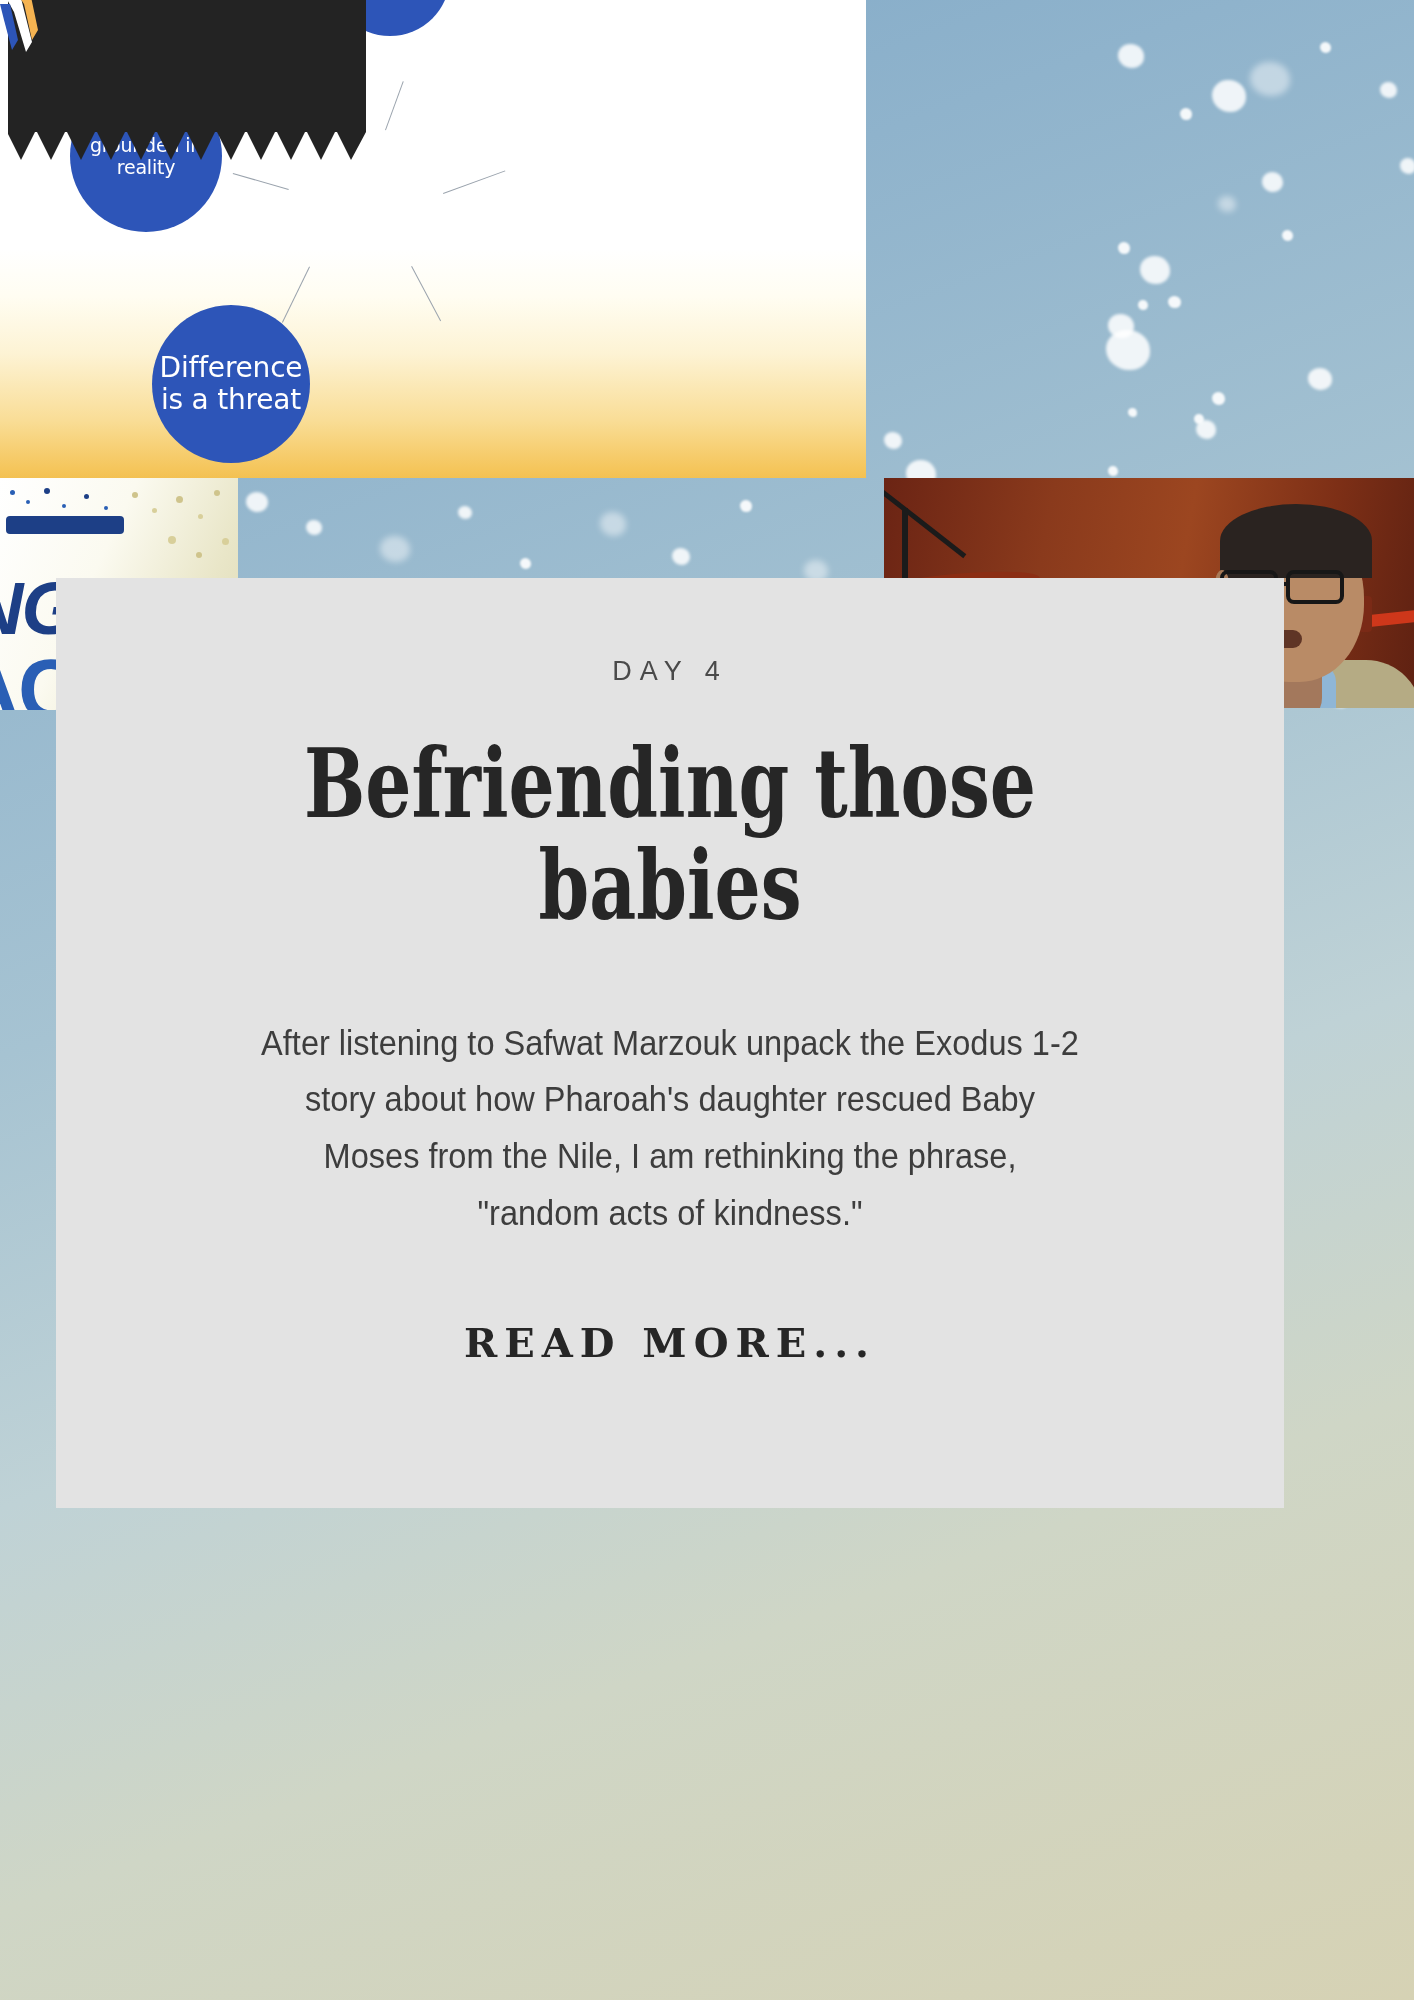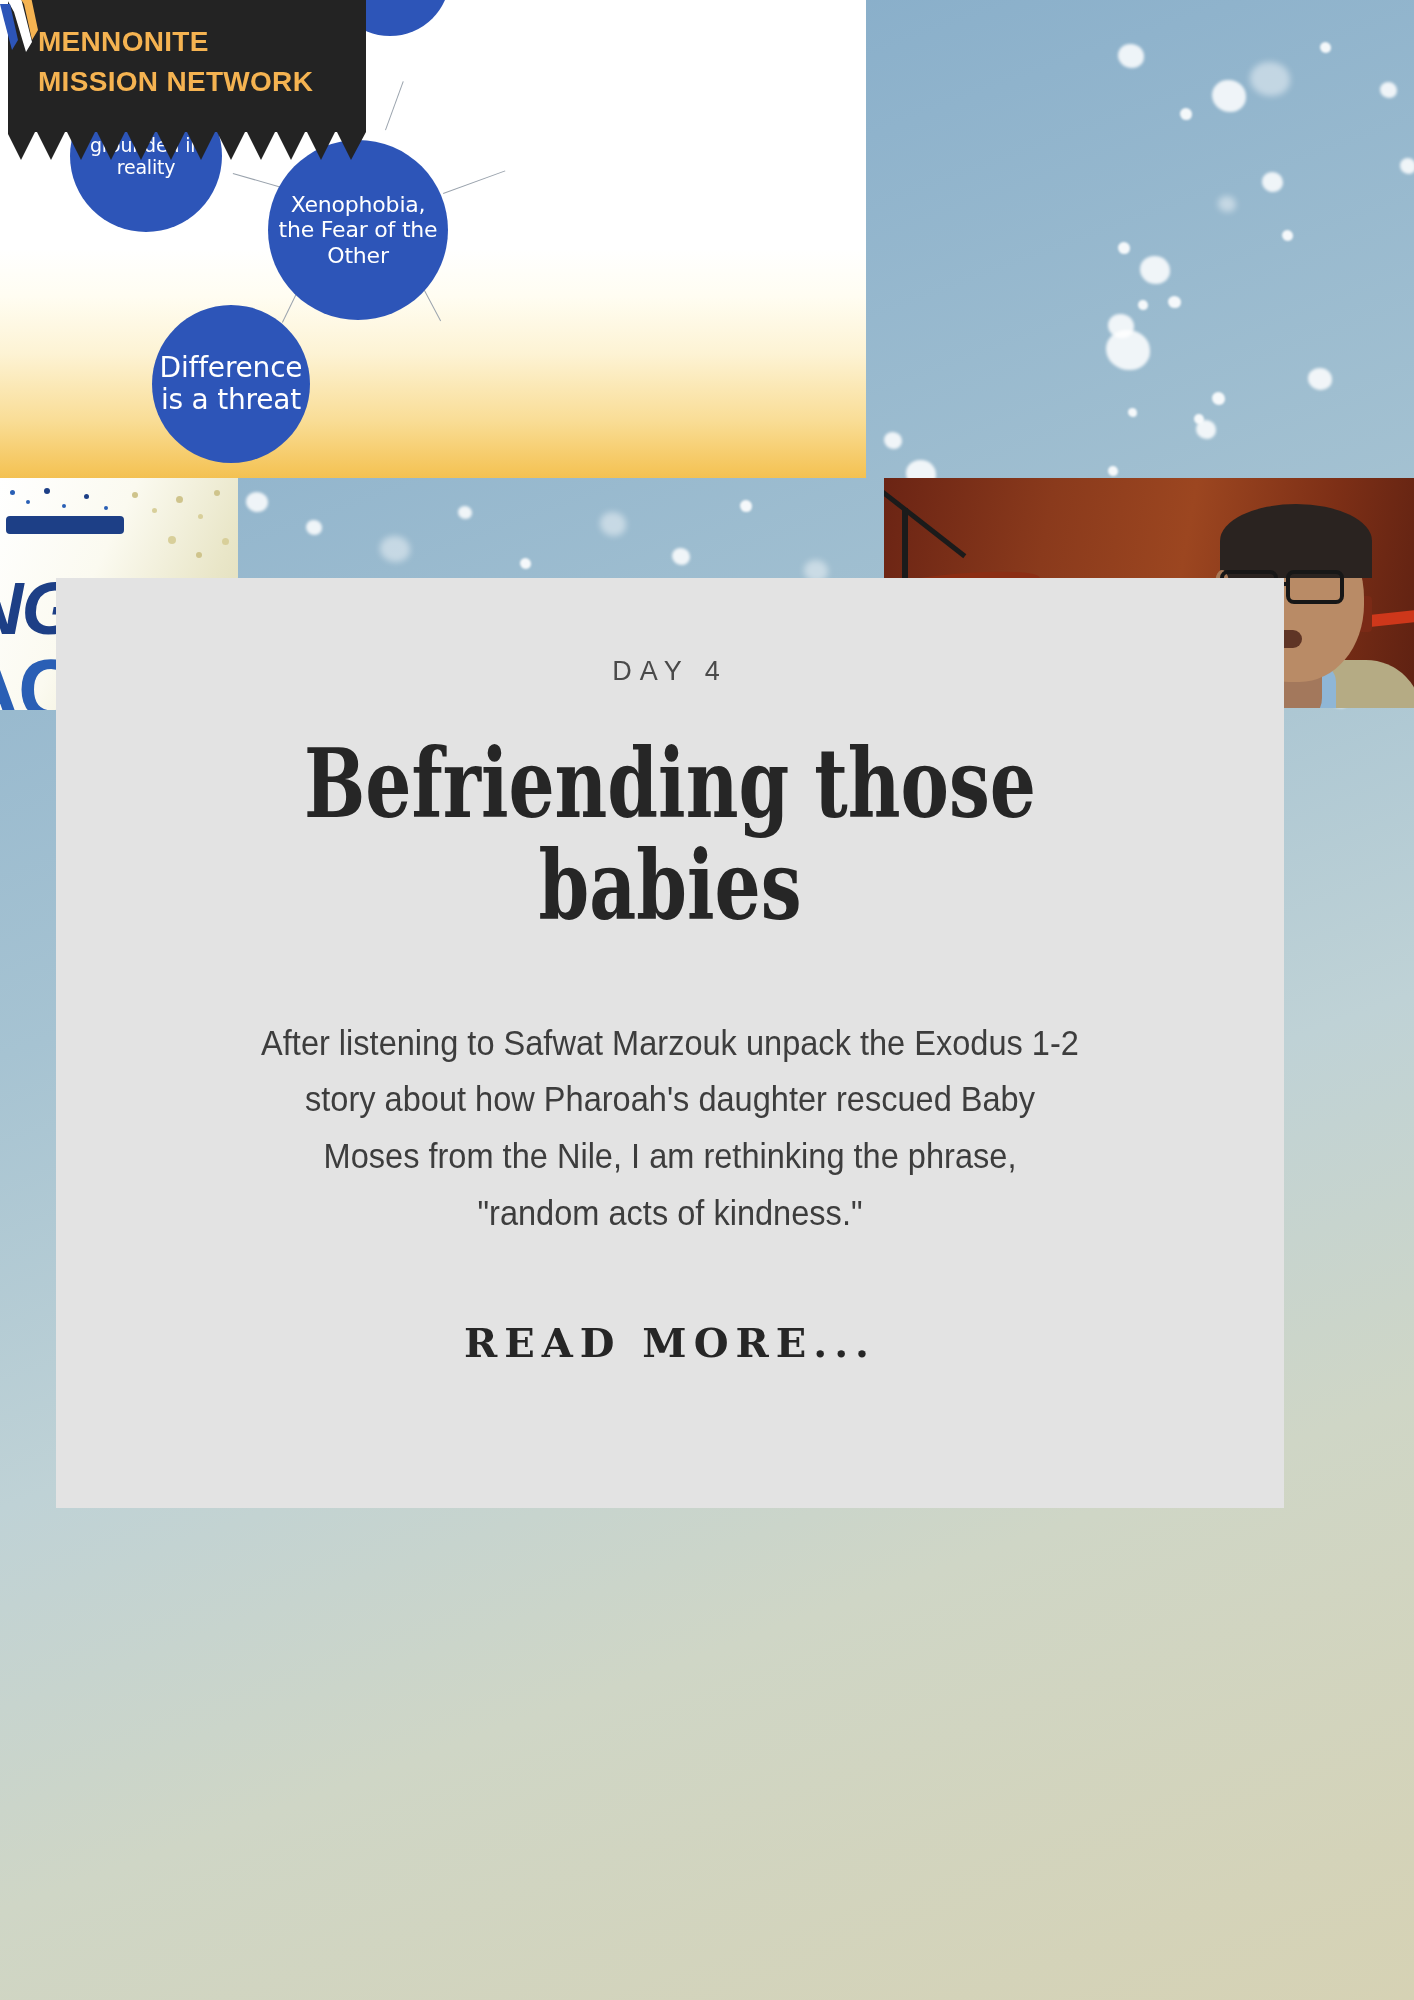--- a/index.html
+++ b/index.html
@@ -219,45 +219,38 @@
   <div class="edge" style="left:412px;top:266px;width:62px;transform:rotate(62deg);"></div>
 
   <div class="node" style="left:330px;top:-84px;width:120px;height:120px;font-size:19px;">
     
   </div>
 
   <div class="node" style="left:70px;top:80px;width:152px;height:152px;font-size:19px;">
     <span>grounded in reality</span>
   </div>
 
-  <div class="node" style="left:268px;top:140px;width:180px;height:180px;font-size:22px;">
-    <span>Xenophobia, the Fear of the Other</span>
-  </div>
 
 
   <div class="node" style="left:152px;top:305px;width:158px;height:158px;font-size:28px;">
     <span>Difference is a threat</span>
   </div>
 
 </div>
 
 <div id="logo-badge">
   <div id="logo-body"></div>
   <svg id="logo-zig" viewBox="0 0 358 38" preserveAspectRatio="none">
     <polygon fill="#232323" points="0,0 358,0 358,6 343,34 328,4 313,34 298,4 283,34 268,4 253,34 238,4 223,34 208,4 193,34 178,4 163,34 148,4 133,34 118,4 103,34 88,4 73,34 58,4 43,34 28,4 13,34 0,8"></polygon>
   </svg>
   <svg id="logo-mark" viewBox="0 0 46 72">
     <path d="M6 4 L22 4 L34 52 L28 62 L16 22 Z" fill="#ffffff"></path>
     <path d="M2 14 L12 14 L20 50 L14 60 L6 30 Z" fill="#2d55b8"></path>
     <path d="M18 2 L32 2 L40 40 L34 50 L26 14 Z" fill="#f5b351"></path>
   </svg>
-  <div id="logo-text">
-    <div>MENNONITE</div>
-    <div>MISSION NETWORK</div>
-  </div>
 </div>
 
 <div id="promo">
   <div class="speck" style="left:6px;top:38px;width:118px;height:18px;background:#1d3f86;border-radius:4px;filter:blur(0.5px);"></div>
   <div class="speck" style="left:10px;top:12px;width:5px;height:5px;background:#2a5fb5;"></div>
   <div class="speck" style="left:26px;top:22px;width:4px;height:4px;background:#2a5fb5;"></div>
   <div class="speck" style="left:44px;top:10px;width:6px;height:6px;background:#1d3f86;"></div>
   <div class="speck" style="left:62px;top:26px;width:4px;height:4px;background:#2a5fb5;"></div>
   <div class="speck" style="left:84px;top:16px;width:5px;height:5px;background:#1d3f86;"></div>
   <div class="speck" style="left:104px;top:28px;width:4px;height:4px;background:#2a5fb5;"></div>

